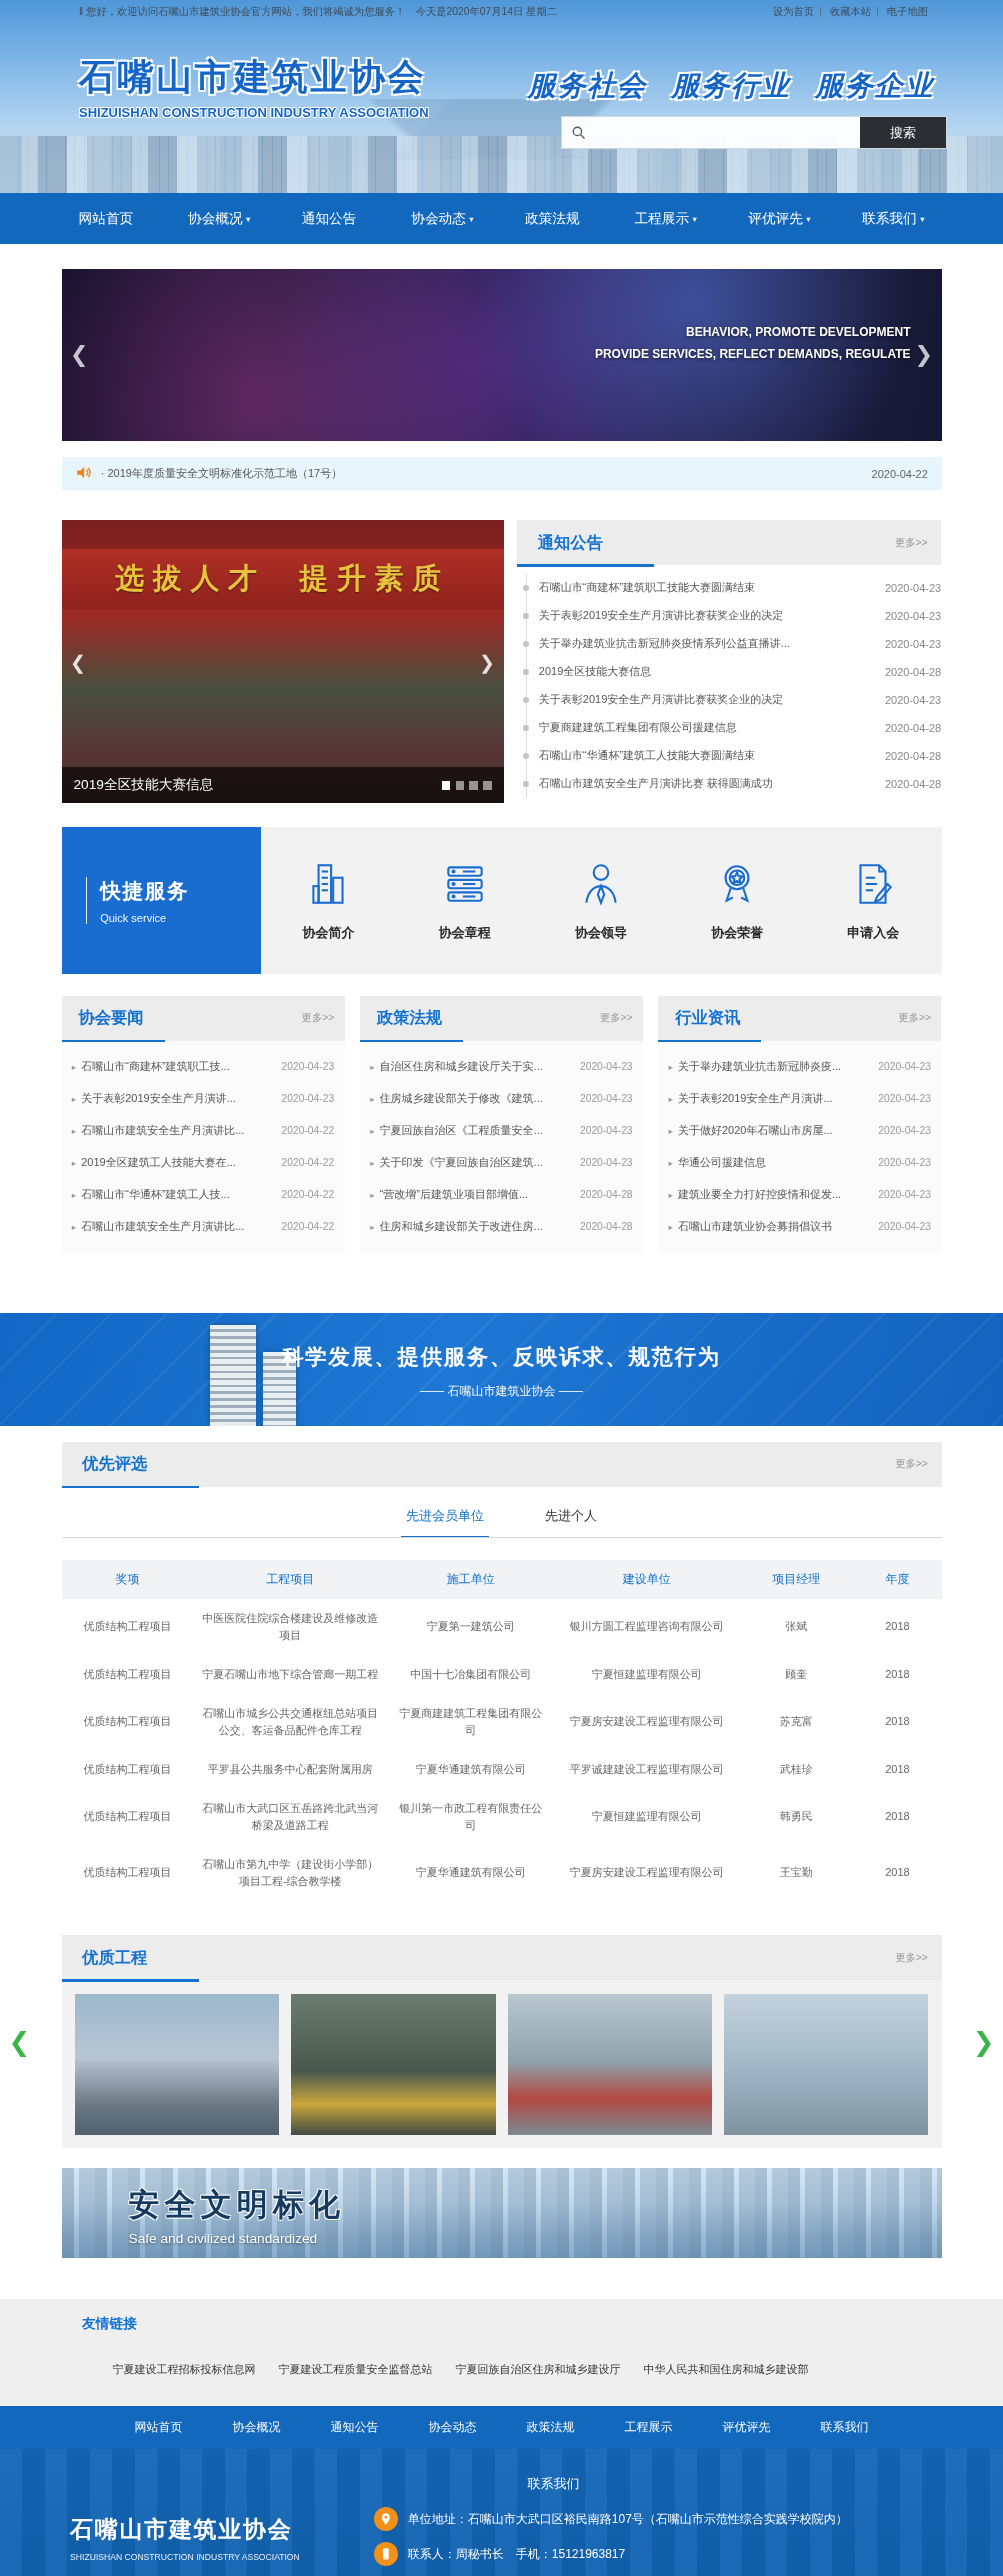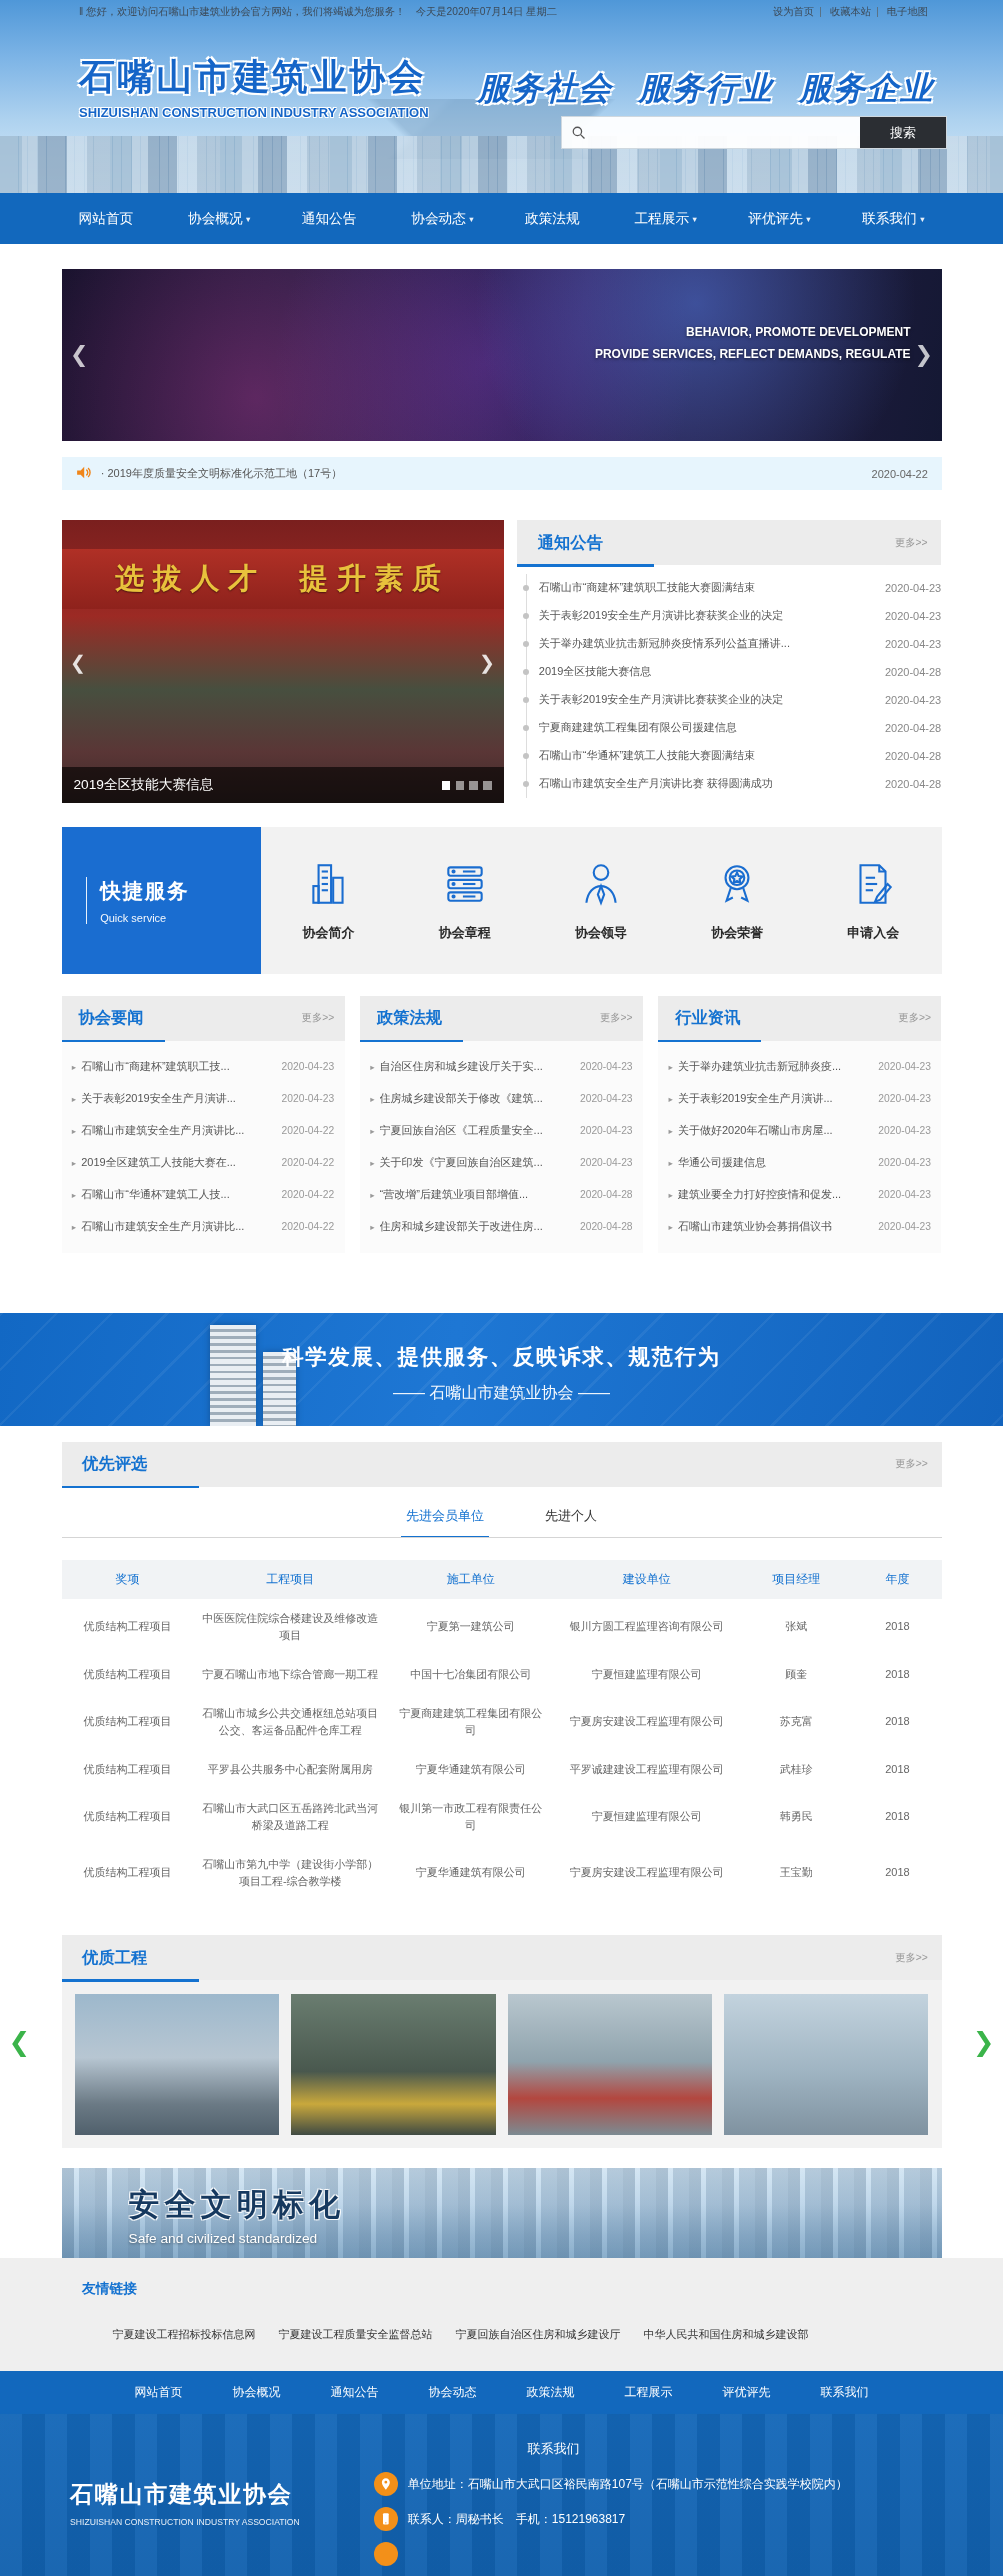--- a/index.html
+++ b/index.html
@@ -18,21 +18,21 @@
                linear-gradient(45deg,transparent 40%,#6d94b8 41% 55%,transparent 56%); }
   .topbar { position:relative; z-index:3; height:23px; display:flex; align-items:center;
     justify-content:space-between; padding:0 75px 0 79px; font-size:10.3px; color:#3c4a58; }
   .topbar .right a { color:#3c4a58; text-decoration:none; margin-left:5.1px; }
   .topbar .sep { color:#5a6a78; margin-left:5.1px; }
   .brand { position:absolute; z-index:3; left:79px; top:53px; }
   .brand .cn { font-size:36px; font-weight:bold; color:#1565c8; letter-spacing:2.6px;
     text-shadow:-1.7px -1.7px 0 #fff,1.7px -1.7px 0 #fff,-1.7px 1.7px 0 #fff,1.7px 1.7px 0 #fff; }
   .brand .en { font-size:13px; font-weight:bold; color:#1565c8; margin-top:3.4px;
     text-shadow:-0.9px -0.9px 0 #fff,0.9px -0.9px 0 #fff,-0.9px 0.9px 0 #fff,0.9px 0.9px 0 #fff; }
-  .slogan { position:absolute; z-index:3; right:69px; top:67px; font-size:32px; font-weight:bold;
+  .slogan { position:absolute; z-index:3; right:69px; top:67px; font-size:28px; font-weight:bold;
     font-style:italic; color:#1565c8; letter-spacing:1.7px; word-spacing:15.4px;
     text-shadow:-1.7px -1.7px 0 #fff,1.7px -1.7px 0 #fff,-1.7px 1.7px 0 #fff,1.7px 1.7px 0 #fff; }
   .search { position:absolute; z-index:4; right:56px; top:116px; width:386px; height:33px;
     display:flex; background:rgba(255,255,255,.95); border:0.9px solid #cfd8df; }
   .search .mag { width:34px; display:flex; align-items:center; justify-content:center; }
   .search input { flex:1; border:none; outline:none; background:transparent; font-size:12px; color:#333; }
   .search button { width:86px; border:none; background:#2b2e33; color:#fff; font-size:13px; cursor:pointer; }
 
   
   .mainnav { height:51px; background:#1268bd; }
@@ -113,21 +113,21 @@
 
   
   .blueband { margin-top:60px; height:113px; position:relative; overflow:hidden; background:
     repeating-linear-gradient(135deg, rgba(255,255,255,.06) 0 2.6px, transparent 2.6px 39px),
     linear-gradient(100deg,#1268c4 0%,#1e77d4 45%,#1263bd 100%); }
   .towers { position:absolute; left:210px; bottom:0; display:flex; align-items:flex-end; gap:6.9px; }
   .tower { background:repeating-linear-gradient(180deg,#e9eef3 0 4.3px,#9fadba 4.3px 6.9px); box-shadow:0 0 6.9px rgba(0,0,0,.25); }
   .tw1 { width:46px; height:101px; } .tw2 { width:33px; height:74px; }
   .blueband .txt { position:absolute; left:0; right:0; top:29px; text-align:center; color:#fff; }
   .blueband .t1 { font-size:21.4px; font-weight:bold; letter-spacing:1.7px; }
-  .blueband .t2 { font-size:16px; margin-top:12px; opacity:.95; }
+  .blueband .t2 { font-size:12px; margin-top:12px; opacity:.95; }
 
   
   .prize { margin-top:15.4px; background:#fff; }
   .tabsrow { display:flex; justify-content:center; gap:51px; border-bottom:0.9px solid #d5d5d5; margin-top:6.9px; }
   .tab { font-size:13px; color:#333; padding:13.7px 5.1px 10.3px; cursor:pointer; border-bottom:1.7px solid transparent; }
   .tab.on { color:#1472d0; border-bottom-color:#1472d0; }
   .prize table { width:100%; border-collapse:collapse; margin-top:22px; }
   .prize th { background:#f1f3f5; color:#1472d0; font-size:12px; font-weight:normal; padding:11px 5.1px; }
   .prize td { color:#666; font-size:11px; text-align:center; padding:11px 6.9px; line-height:1.55; }
   .prize col.c1{width:15%} .prize col.c2{width:22%} .prize col.c3{width:19%} .prize col.c4{width:21%}
@@ -150,21 +150,21 @@
   .safety { margin-top:20px; height:90px; position:relative; overflow:hidden;
     background:
       repeating-linear-gradient(90deg, rgba(70,95,120,.25) 0 12px, rgba(255,255,255,.12) 12px 17px, rgba(90,115,140,.22) 17px 33px),
       linear-gradient(180deg,#cfe3f2 0%,#b7d2e8 40%,#8fb3d1 75%,#7aa3c4 100%); }
   .safety .txt { position:absolute; left:67px; top:15.4px; }
   .safety .t1 { font-size:31px; font-weight:bold; color:#16395f; letter-spacing:5.1px;
     text-shadow:-0.9px -0.9px 0 rgba(255,255,255,.85),0.9px -0.9px 0 rgba(255,255,255,.85),-0.9px 0.9px 0 rgba(255,255,255,.85),0.9px 0.9px 0 rgba(255,255,255,.85); }
   .safety .t2 { font-size:13.7px; color:#fff; margin-top:5.1px; text-shadow:0 0.9px 2.6px rgba(0,0,0,.45); }
 
   
-  .friends { background:#efefef; padding:22px 0 29px; }
+  .friends { margin-top:41px; background:#efefef; padding:16px 0 29px; }
   .friends .ttl { color:#1472d0; font-size:13.7px; font-weight:bold; padding-left:20.6px; }
   .friends .links { display:flex; gap:23px; padding:29px 0 0 51px;text-align:center; }
   .friends a { color:#333; font-size:11px; text-decoration:none; }
 
   
   .bottomnav { background:#1268bd; height:43px; }
   .bottomnav .wrap { display:flex; align-items:center; justify-content:center; gap:50px; height:100%; }
   .bottomnav a { color:#fff; font-size:12px; text-decoration:none; }
 
   

